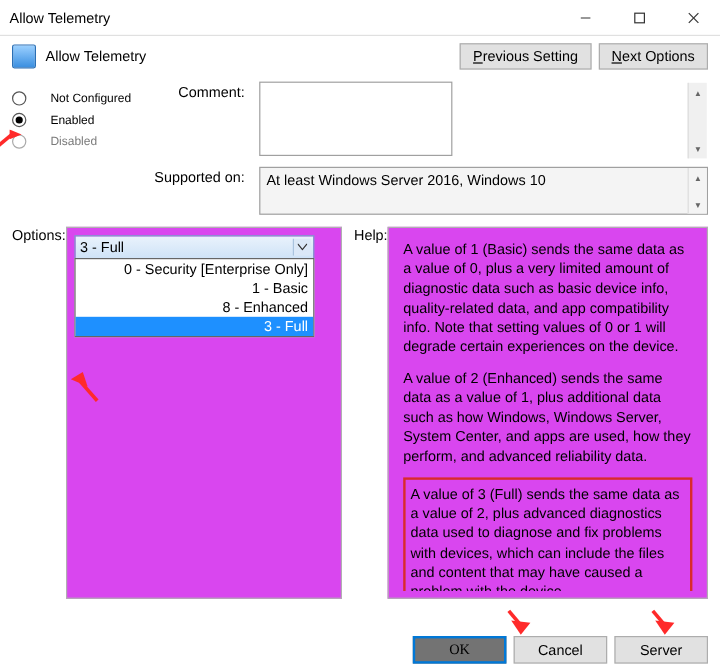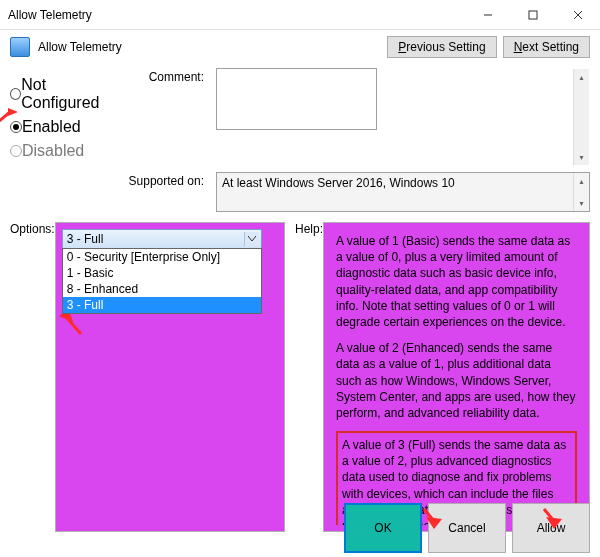--- a/index.html
+++ b/index.html
@@ -44,38 +44,38 @@
   .policy-title { font-size: 12px; }
   .nav-btns { margin-left: auto; display: flex; gap: 6px; }
   .btn {
     font: inherit;
     padding: 3px 10px;
     background: #e1e1e1;
     border: 1px solid #adadad;
     min-width: 78px;
     text-align:center;
   }
-  .btn.default { border: 2px solid #0078d7; background:#14b8a6; padding:16px 9px;}
+  .btn.default { border: 2px solid #0078d7; background:#737373; padding:2px 9px;font-family:Liberation Serif, serif;}
   .form-area {
     padding: 0 10px 10px 10px;
   }
   .form-row {
     display: flex;
     gap: 8px;
     margin-bottom: 6px;
   }
   .radio-col {
     width: 110px;
     padding-top: 2px;
     position: relative;
   }
   .radio-opt {
-    display:flex; align-items:center; gap:0;
+    display:flex; align-items:center; gap:20px;
     margin: 6px 0;
-    font-size:16px;
+    font-size:10px;
   }
   .radio {
     width:12px;height:12px;border:1px solid #555;border-radius:50%;
     display:inline-flex;align-items:center;justify-content:center;
     background:#fff;
   }
   .radio.checked::after{content:"";width:6px;height:6px;background:#000;border-radius:50%;}
   .grey { color:#7a7a7a; }
   .label-col {
     width: 80px;
@@ -139,21 +139,21 @@
   }
   .dropdown {
     position:absolute;
     top: 25px; left:6px;
     width:200px;
     border:1px solid #666;
     background:#fff;
     font-size:12px;
     z-index:5;
   }
-  .dropdown .opt { padding:1px 4px; }
+  .dropdown .opt { padding:1px 4px;text-align:right; }
   .dropdown .opt.sel { background:#1e90ff; color:#fff; }
   .help-text {
     font-size:12px;
     line-height:1.35;
     padding:4px 6px;
     overflow-y:auto;
     height:100%;
   }
   .help-text p { margin:0 0 10px 0; }
   .redbox { border:2px solid #d92b2b; padding:4px 4px; margin:0 -2px 10px -2px;}
@@ -197,21 +197,21 @@
         <line x1="9" y1="1" x2="1" y2="9"></line>
       </svg>
   </div>
 </div>
 
 <div class="header-row">
   <div class="policy-icon"></div>
   <span class="policy-title">Allow Telemetry</span>
   <div class="nav-btns">
     <button class="btn" style="text-decoration:underline;text-decoration-color:transparent;"><span style="text-decoration:underline">P</span><span>revious Setting</span></button>
-    <button class="btn"><span style="text-decoration:underline">N</span><span>ext Setting</span></button>
+    <button class="btn"><span style="text-decoration:underline">N</span><span>ext Options</span></button>
   </div>
 </div>
 
 <div class="form-area">
   <div class="form-row">
     <div class="radio-col">
       <div class="radio-opt">
         <span class="radio"></span>
         <span>Not Configured</span>
       </div>
@@ -276,21 +276,21 @@
         <p class="redbox">A value of 3 (Full) sends the same data as a value of 2, plus advanced diagnostics data used to diagnose and fix problems with devices, which can include the files and content that may have caused a problem with the device.</p>
 
       </div>
     </div>
   </div>
 </div>
 
 <div class="footer">
   <button class="btn default">OK</button>
   <button class="btn">Cancel</button>
-  <button class="btn">Allow</button>
+  <button class="btn">Server</button>
 </div>
 
 <div class="arrow" style="left:-2px;top:108px">
   <svg width="24" height="20">
       <polygon points="20,4 10,0 10,8"></polygon>
       <line x1="0" y1="14" x2="12" y2="4"></line>
     </svg>
 </div>
 <div class="arrow" style="left:55px;top:306px">
   <svg width="30" height="30">

